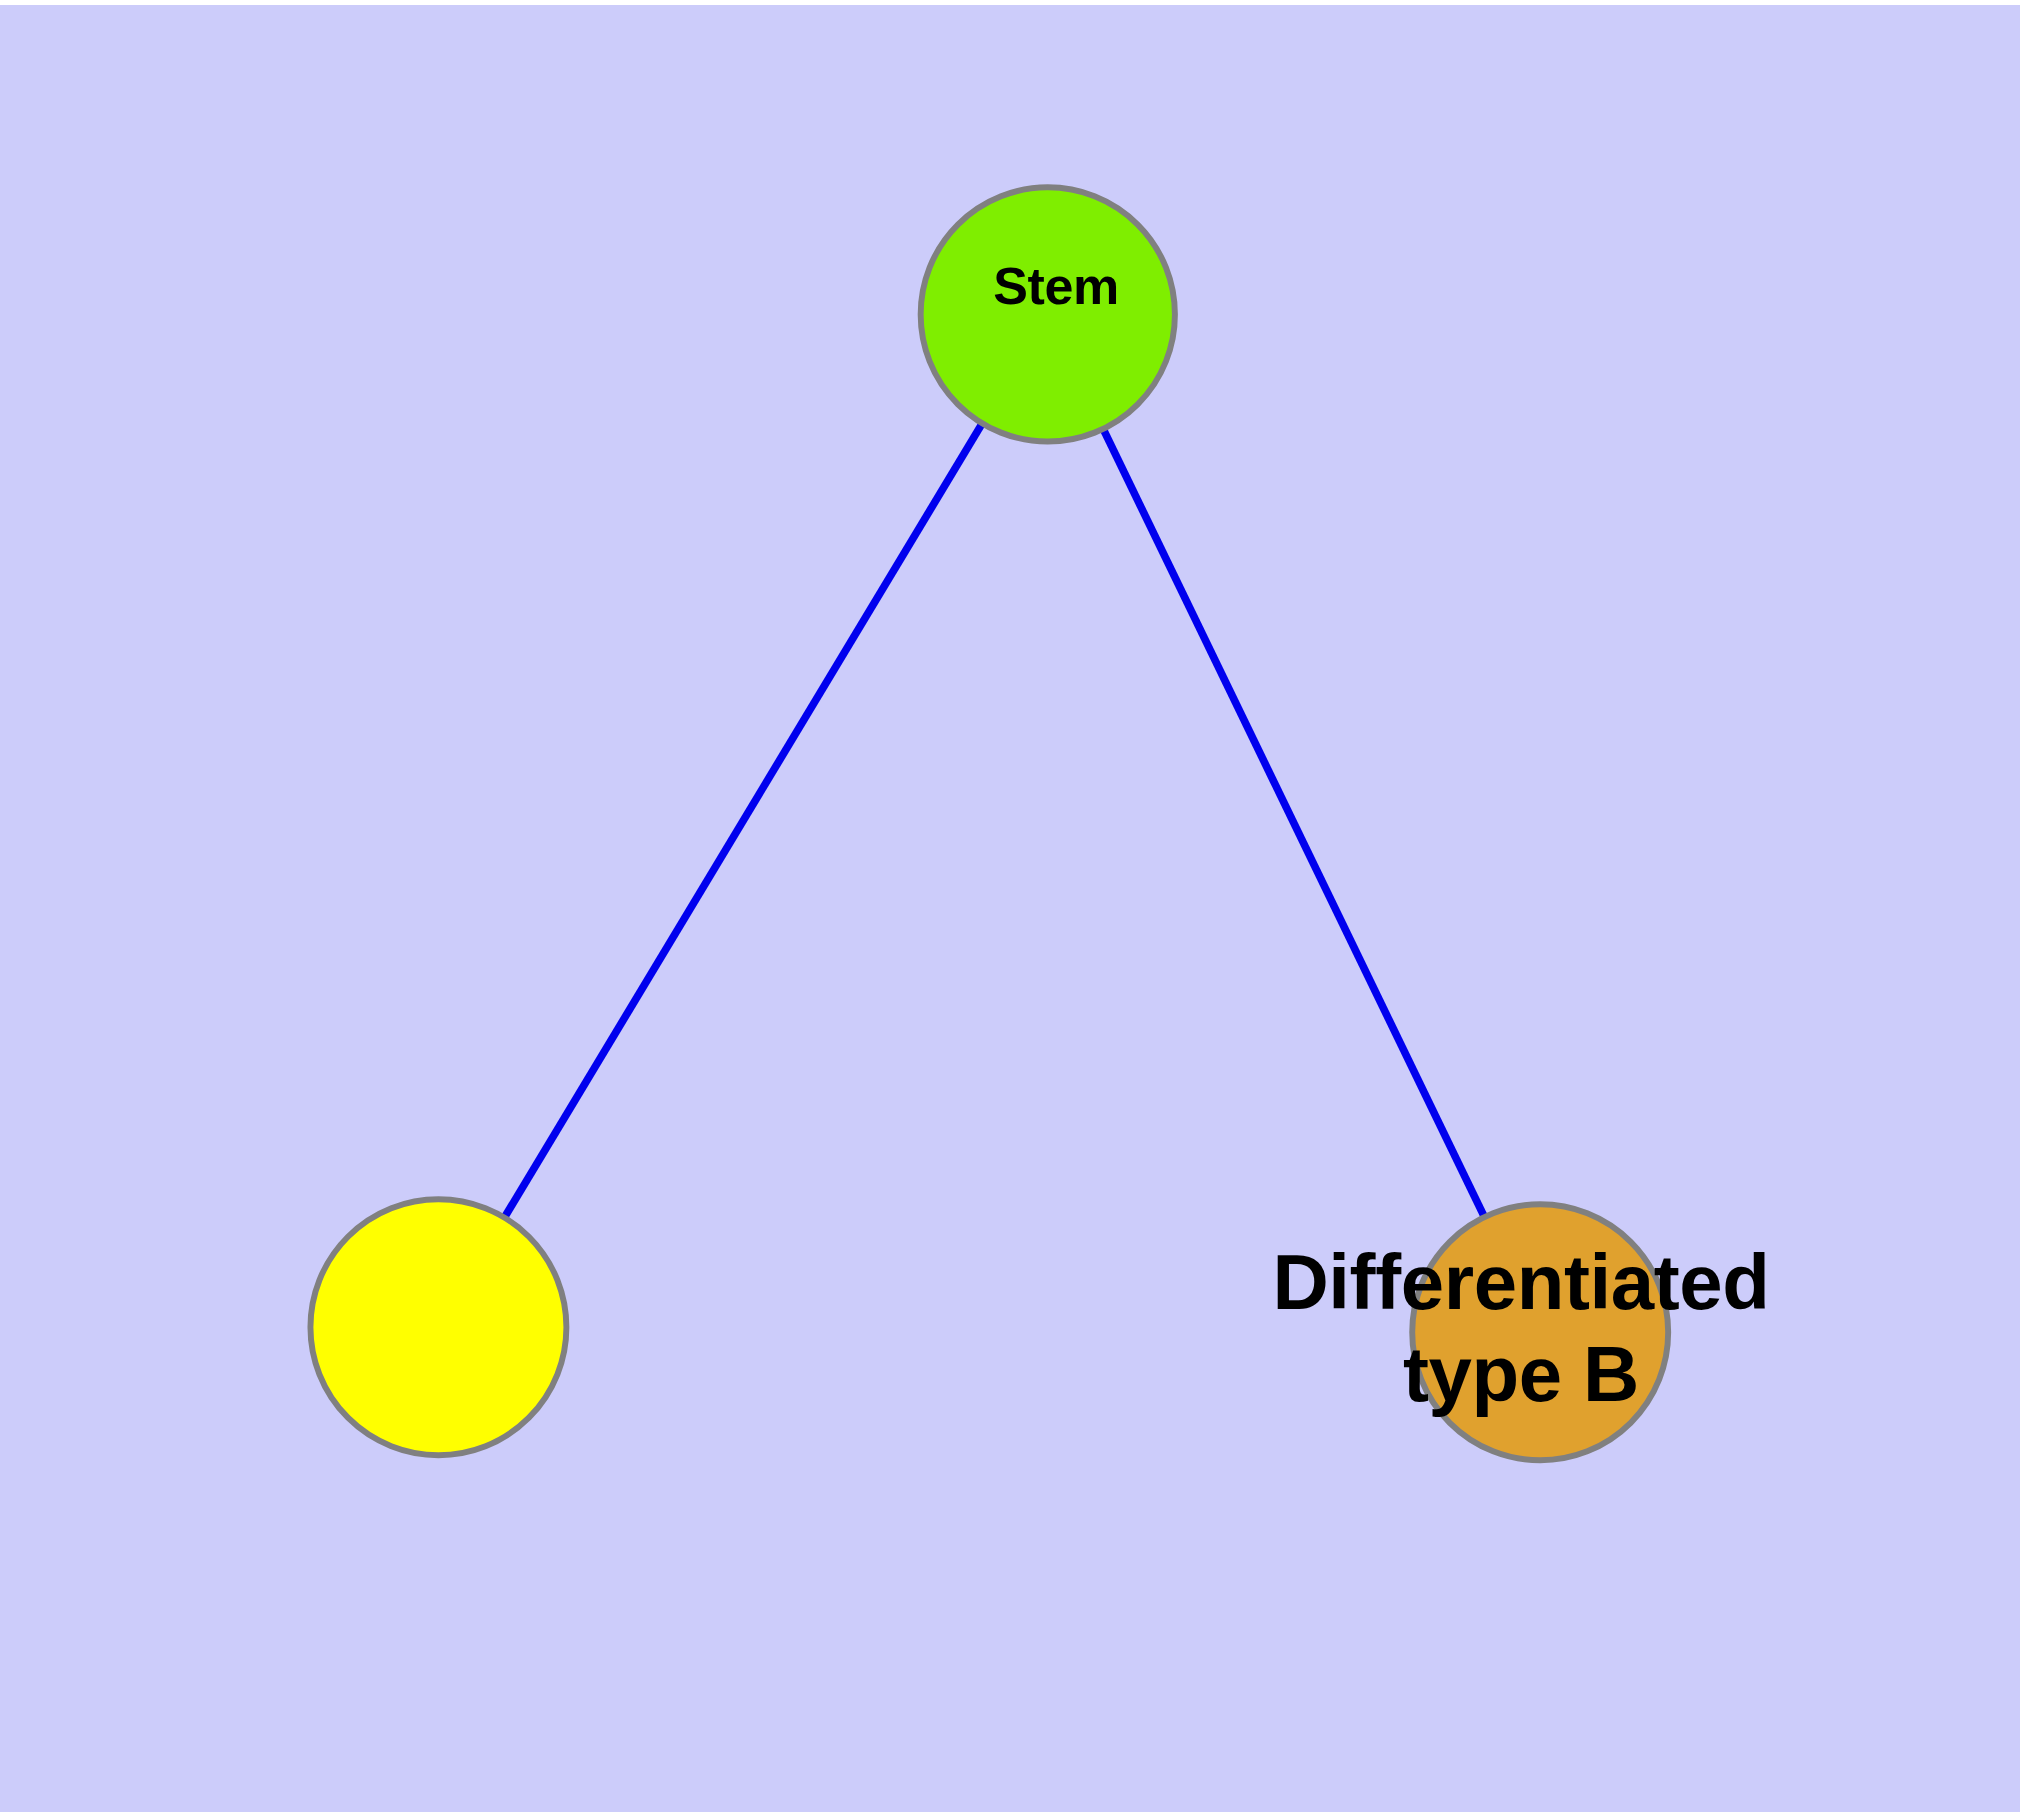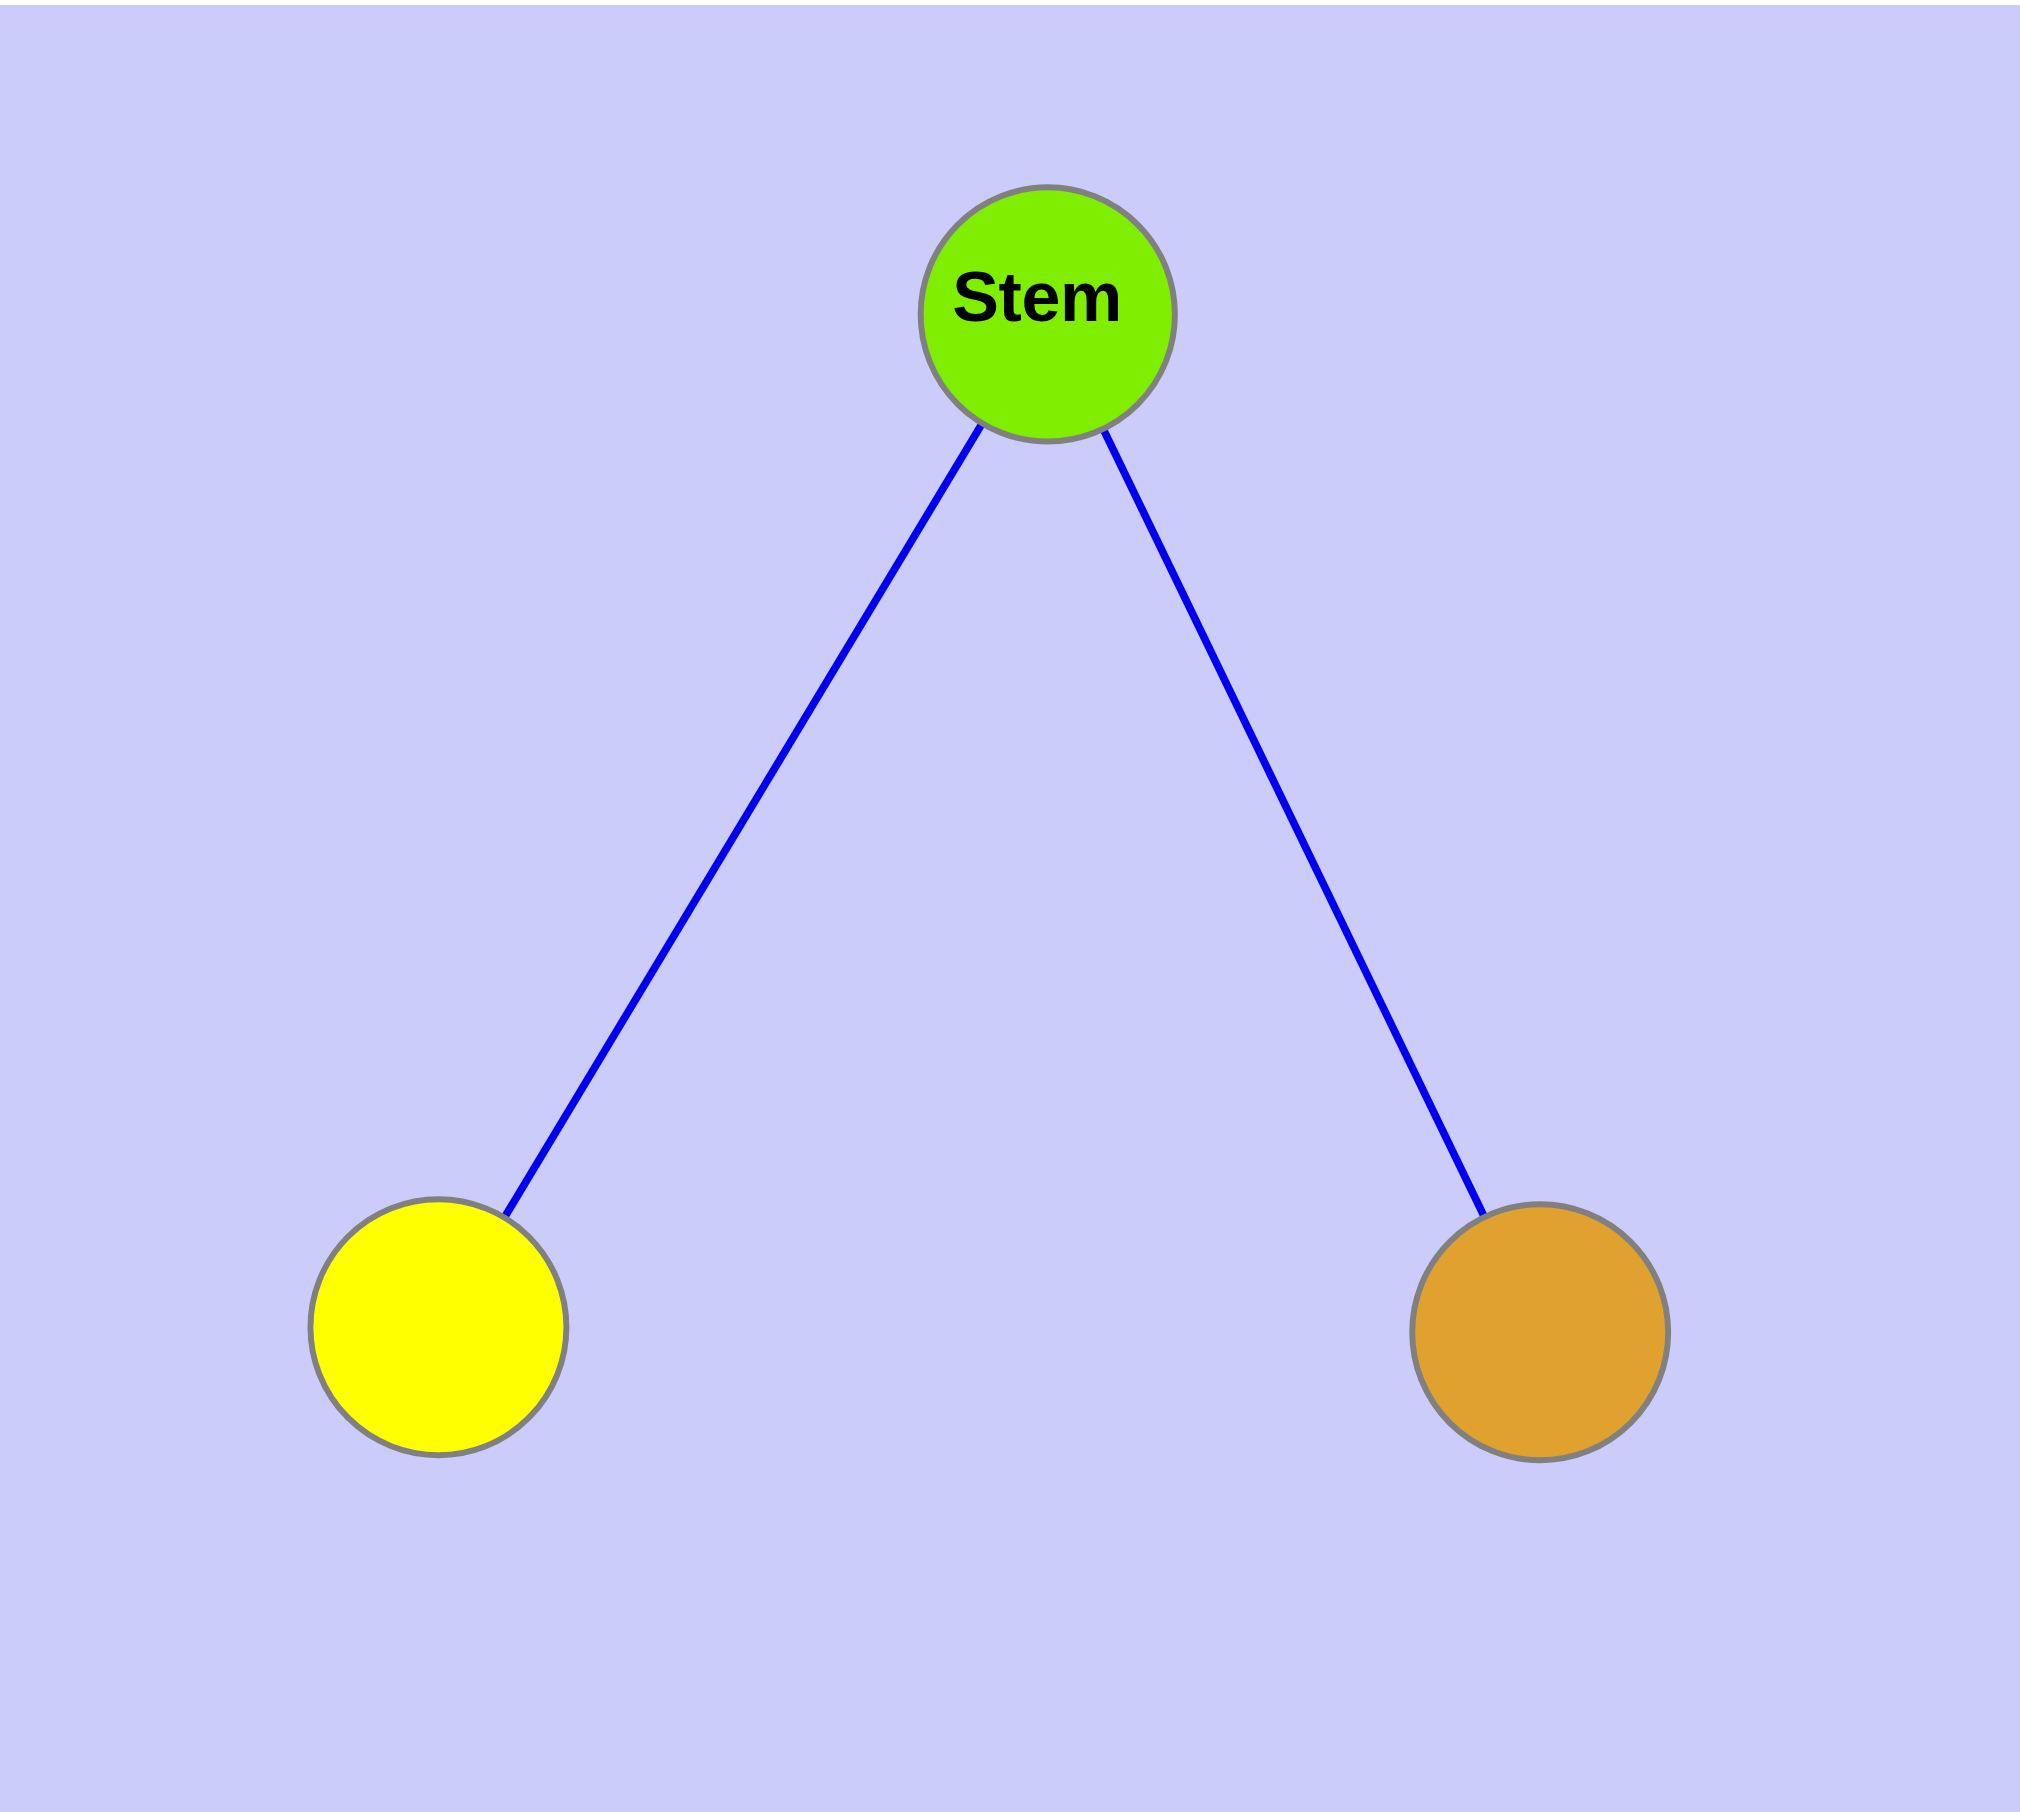--- a/index.html
+++ b/index.html
@@ -39,22 +39,22 @@
     position: absolute;
     font-weight: bold;
     color: #000000;
     text-align: center;
     white-space: pre;
     line-height: 1.18;
     letter-spacing: -0.4px;
     pointer-events: none;
   }
   #label-stem {
-    font-size: 70px;
-    left: 698px;
+    font-size: 52px;
+    left: 717px;
     top: 256px;
     width: 678px;
   }
   #label-type-a {
     font-size: 78px;
     left: 85px;
     top: 1231px;
     width: 678px;
   }
   #label-type-b {
@@ -79,15 +79,17 @@
     <g>
       <circle class="node-circle" cx="1236" cy="371" r="150" fill="#7fee00" stroke="#808080"></circle>
       <circle class="node-circle" cx="517" cy="1566" r="151" fill="#ffff00" stroke="#808080"></circle>
       <circle class="node-circle" cx="1817" cy="1572" r="151" fill="#e0a12e" stroke="#808080"></circle>
     </g>
   </svg>
 
   <div class="node-label" id="label-stem">Stem</div>
 
 
+  <div class="node-label" id="label-type-b"><span>Differentiated</span>
+<span>type B</span></div>
 
 </div>
 
 
 </body></html>

